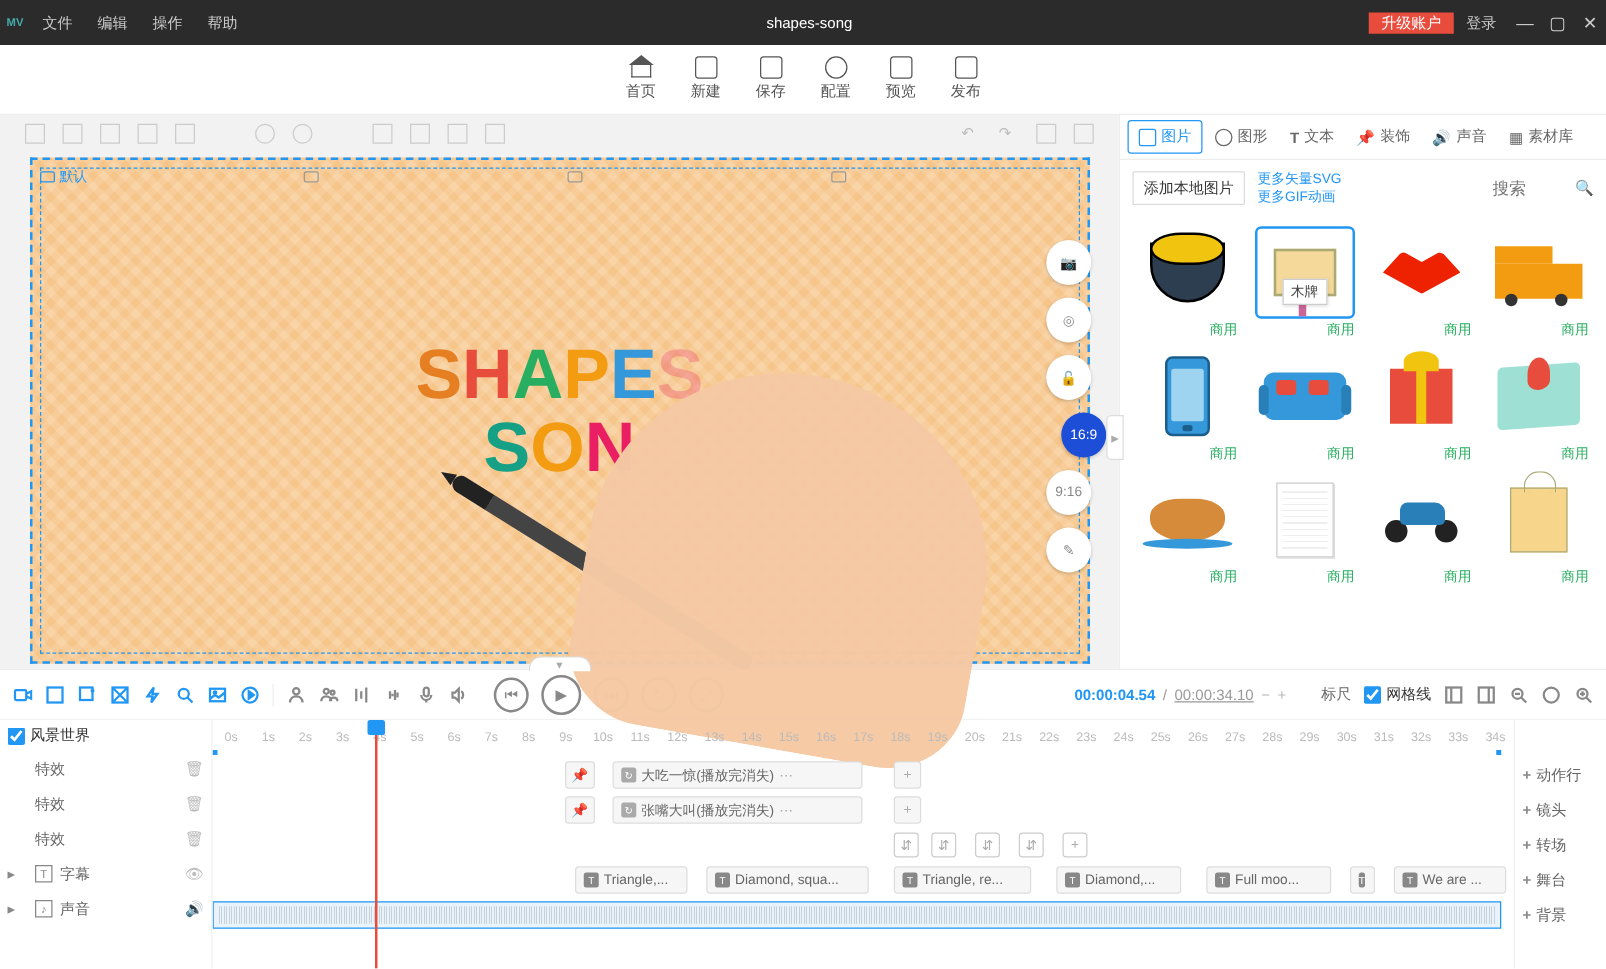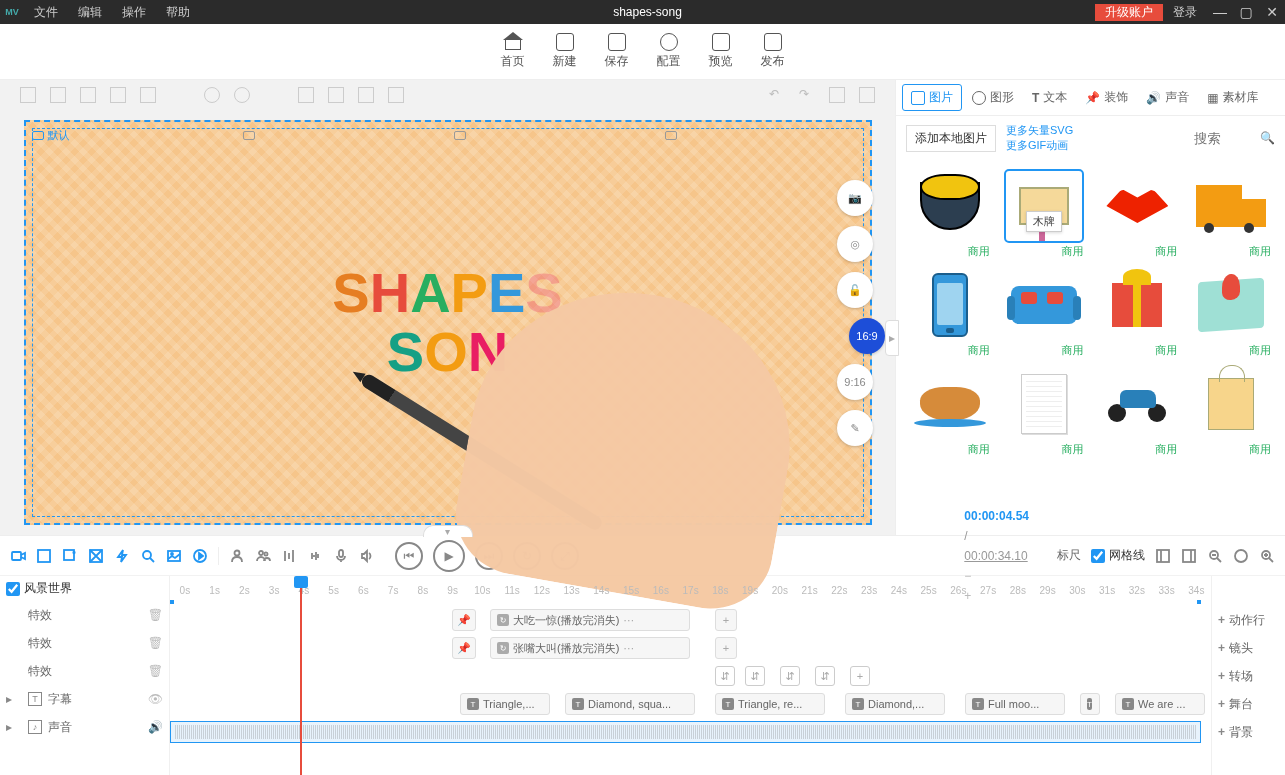--- a/index.html
+++ b/index.html
@@ -1,19 +1,19 @@
 <!DOCTYPE html>
 <html><head>
 <meta charset="utf-8">
 <style>
 * { margin: 0; padding: 0; box-sizing: border-box; font-family: "Microsoft YaHei", Arial, sans-serif; }
 body { width: 1285px; height: 775px; overflow: hidden; background: #fff; display: flex; flex-direction: column; font-size: 12px; color: #333; }
 
 
-.titlebar { height: 24px; background: #2b2b2b; display: flex; align-items: center; color: #ccc; }
+.titlebar { height: 36px; background: #2b2b2b; display: flex; align-items: center; color: #ccc; }
 .titlebar .logo { width: 24px; text-align: center; color: #4aa; font-weight: bold; font-size: 9px; }
 .titlebar .menu-item { padding: 0 10px; cursor: pointer; }
 .titlebar .title { flex: 1; text-align: center; color: #fff; }
 .titlebar .right-btn { padding: 0 10px; cursor: pointer; }
 .titlebar .upgrade { background: #e74c3c; color: #fff; }
 .titlebar .win-btn { width: 26px; text-align: center; cursor: pointer; font-size: 14px; }
 
 
 .toptools { height: 56px; display: flex; justify-content: center; align-items: center; gap: 28px; border-bottom: 1px solid #eee; }
 .toptools .tool { display: flex; flex-direction: column; align-items: center; gap: 2px; cursor: pointer; color: #555; }
@@ -106,21 +106,21 @@
 
 
 .timeline { height: 240px; border-top: 1px solid #eee; display:flex; flex-direction:column; background:#fff; }
 .tl-controls { height: 40px; display:flex; align-items:center; gap:10px; padding: 0 10px; border-bottom:1px solid #f2f2f2; }
 .tl-controls .ticon { width:16px; height:16px; color:#2196f3; cursor:pointer; }
 .tl-controls .sep { width:1px; height:18px; background:#eee; }
 .tl-controls .gray .ticon, .tl-controls .gray { color:#888; }
 .play-group { display:flex; align-items:center; gap:10px; margin-left:10px; }
 .pbtn { width:28px; height:28px; border:2px solid #888; border-radius:50%; display:flex; align-items:center; justify-content:center; color:#888; cursor:pointer; }
 .pbtn.big{ width:32px; height:32px; }
-.tl-controls .timepair { margin-left:auto; display:flex; align-items:flex-start; gap:6px;flex-direction:column; }
+.tl-controls .timepair { margin-left:auto; display:flex; align-items:flex-end; gap:6px; }
 .tl-controls .cur { color:#2196f3; font-weight:bold; }
 .tl-controls .dur { color:#999; text-decoration:underline; cursor:pointer; }
 .tl-controls .scale-label{ margin-left:18px; color:#666; }
 .tl-controls .chk { display:flex; align-items:center; gap:4px; }
 .tl-controls .chk input { accent-color:#2196f3; width:14px; height:14px; }
 
 .tl-body { flex:1; display:flex; overflow:hidden; }
 .tl-left { width:170px; border-right:1px solid #f0f0f0; display:flex; flex-direction:column; }
 .tl-left .row { height:28px; display:flex; align-items:center; padding:0 6px 0 28px; position:relative; gap:6px; color:#666;}
 .tl-left .row .arrow{ position:absolute; left:6px; color:#888; cursor:pointer;}

